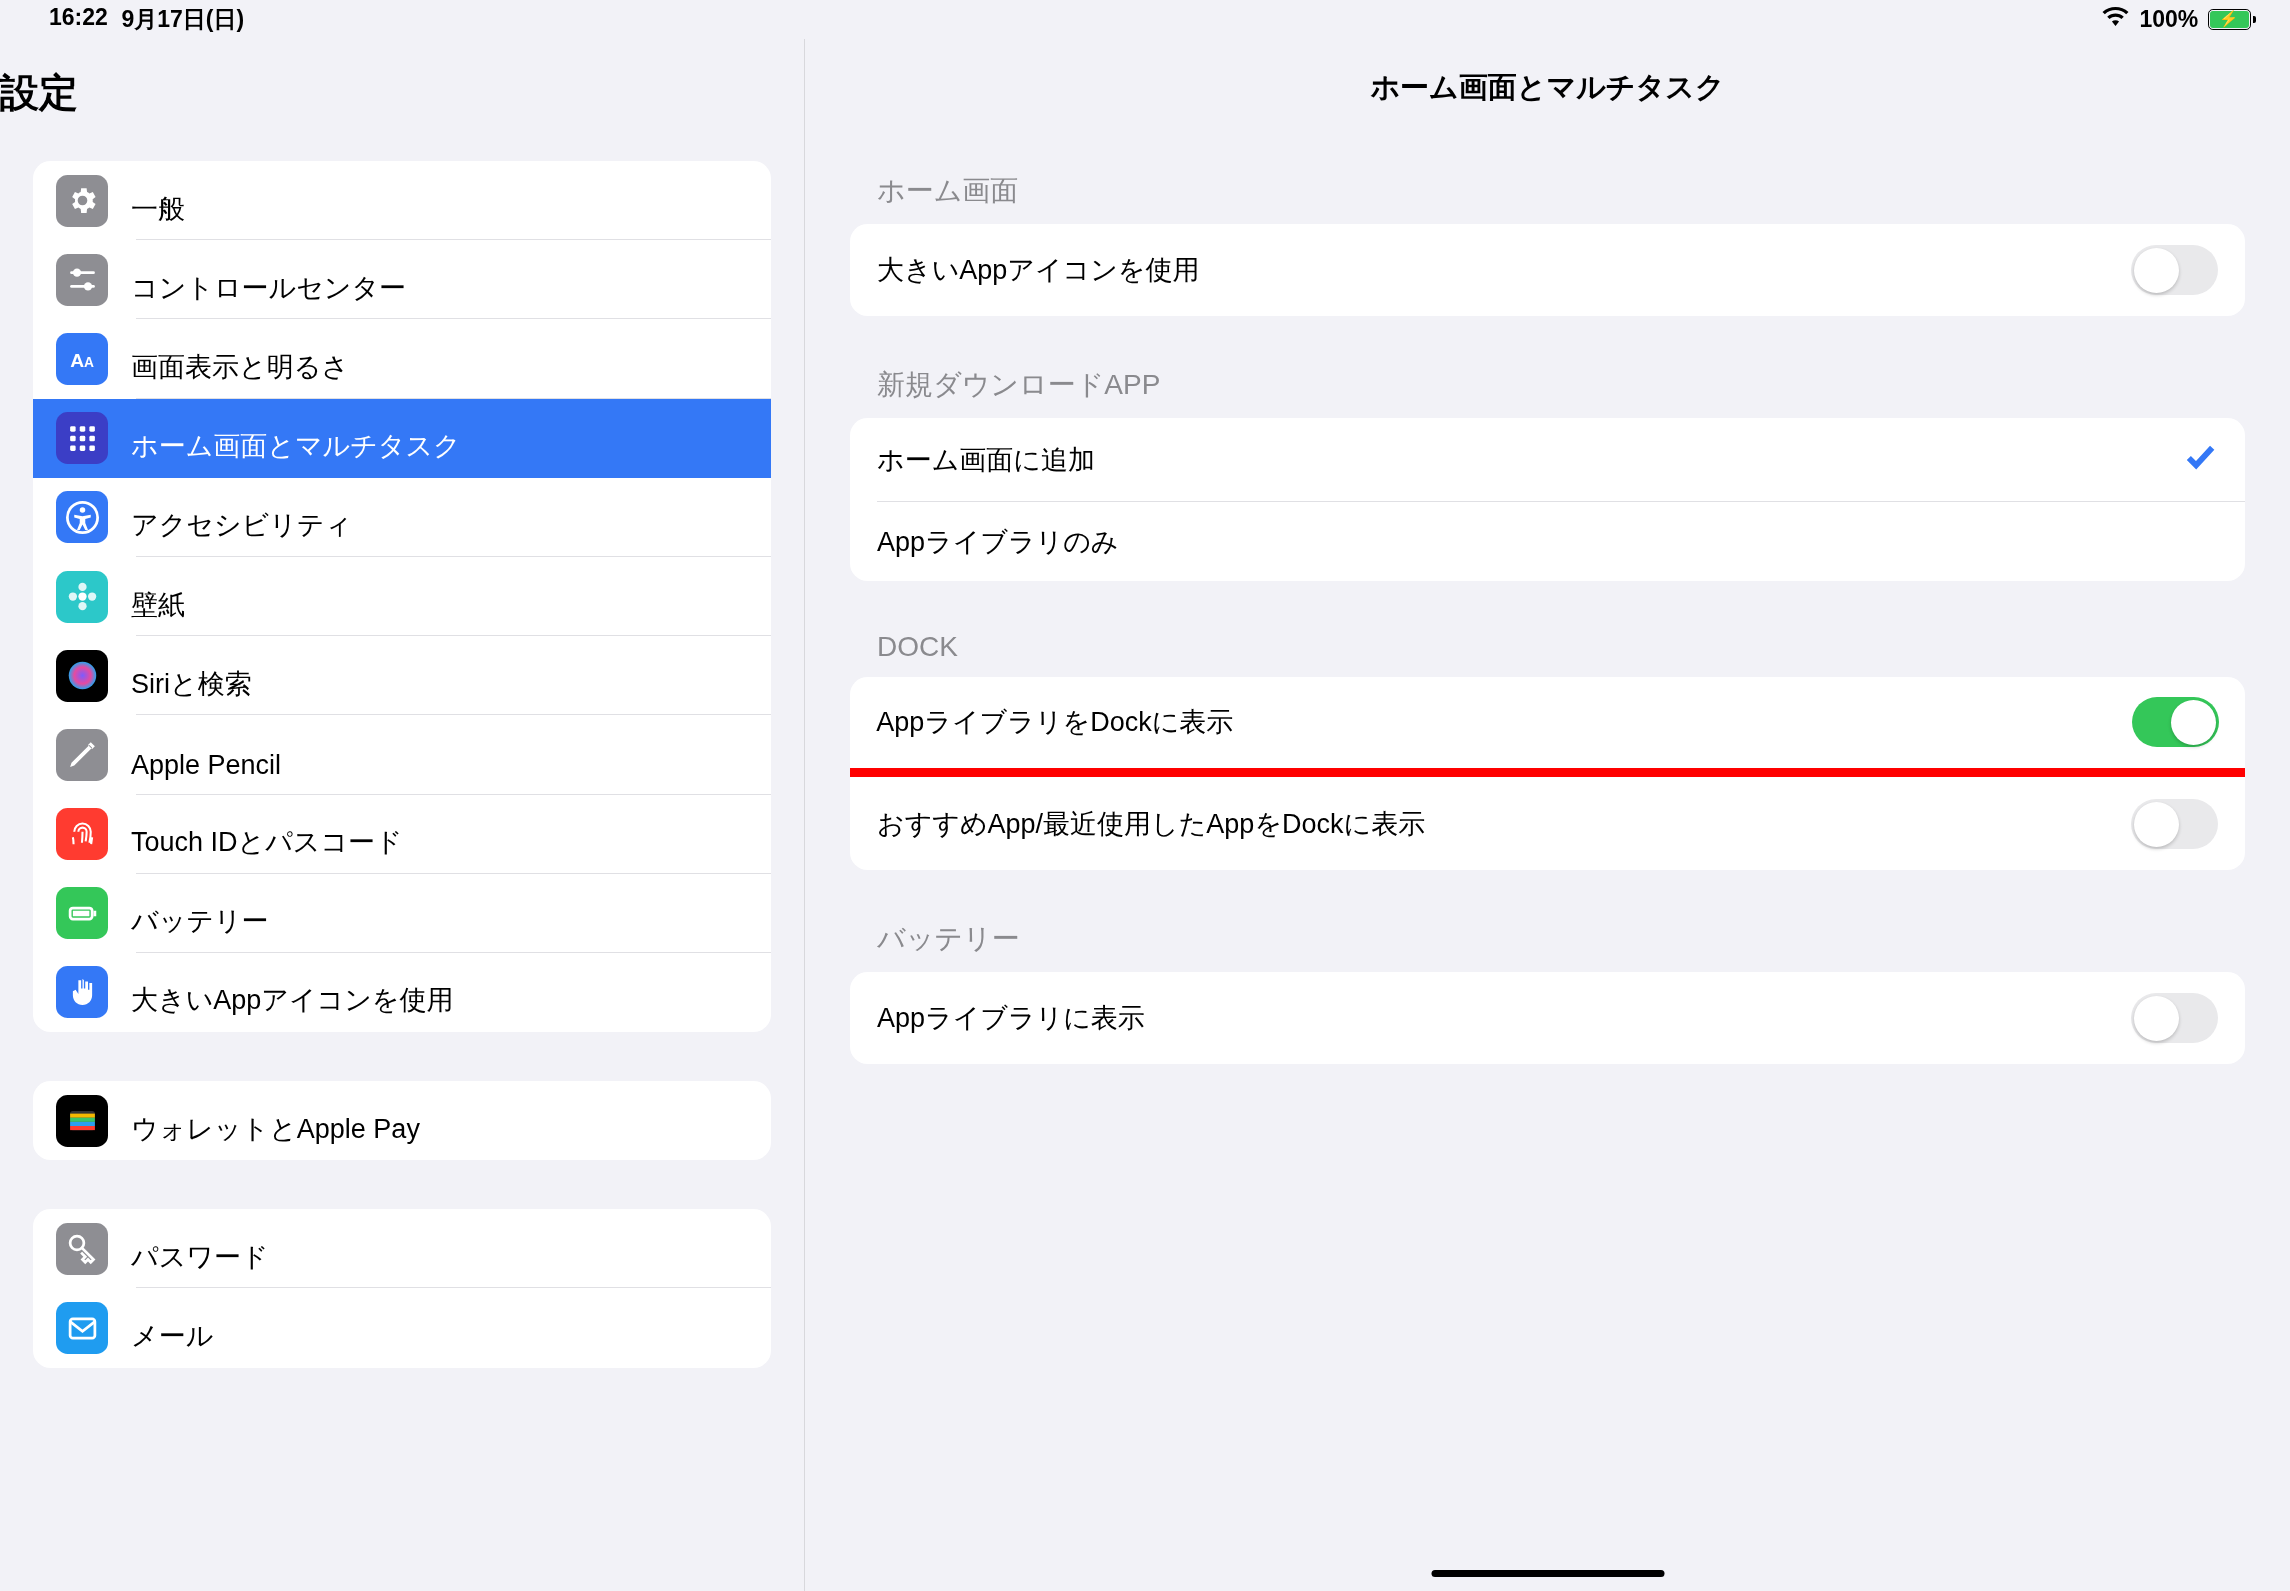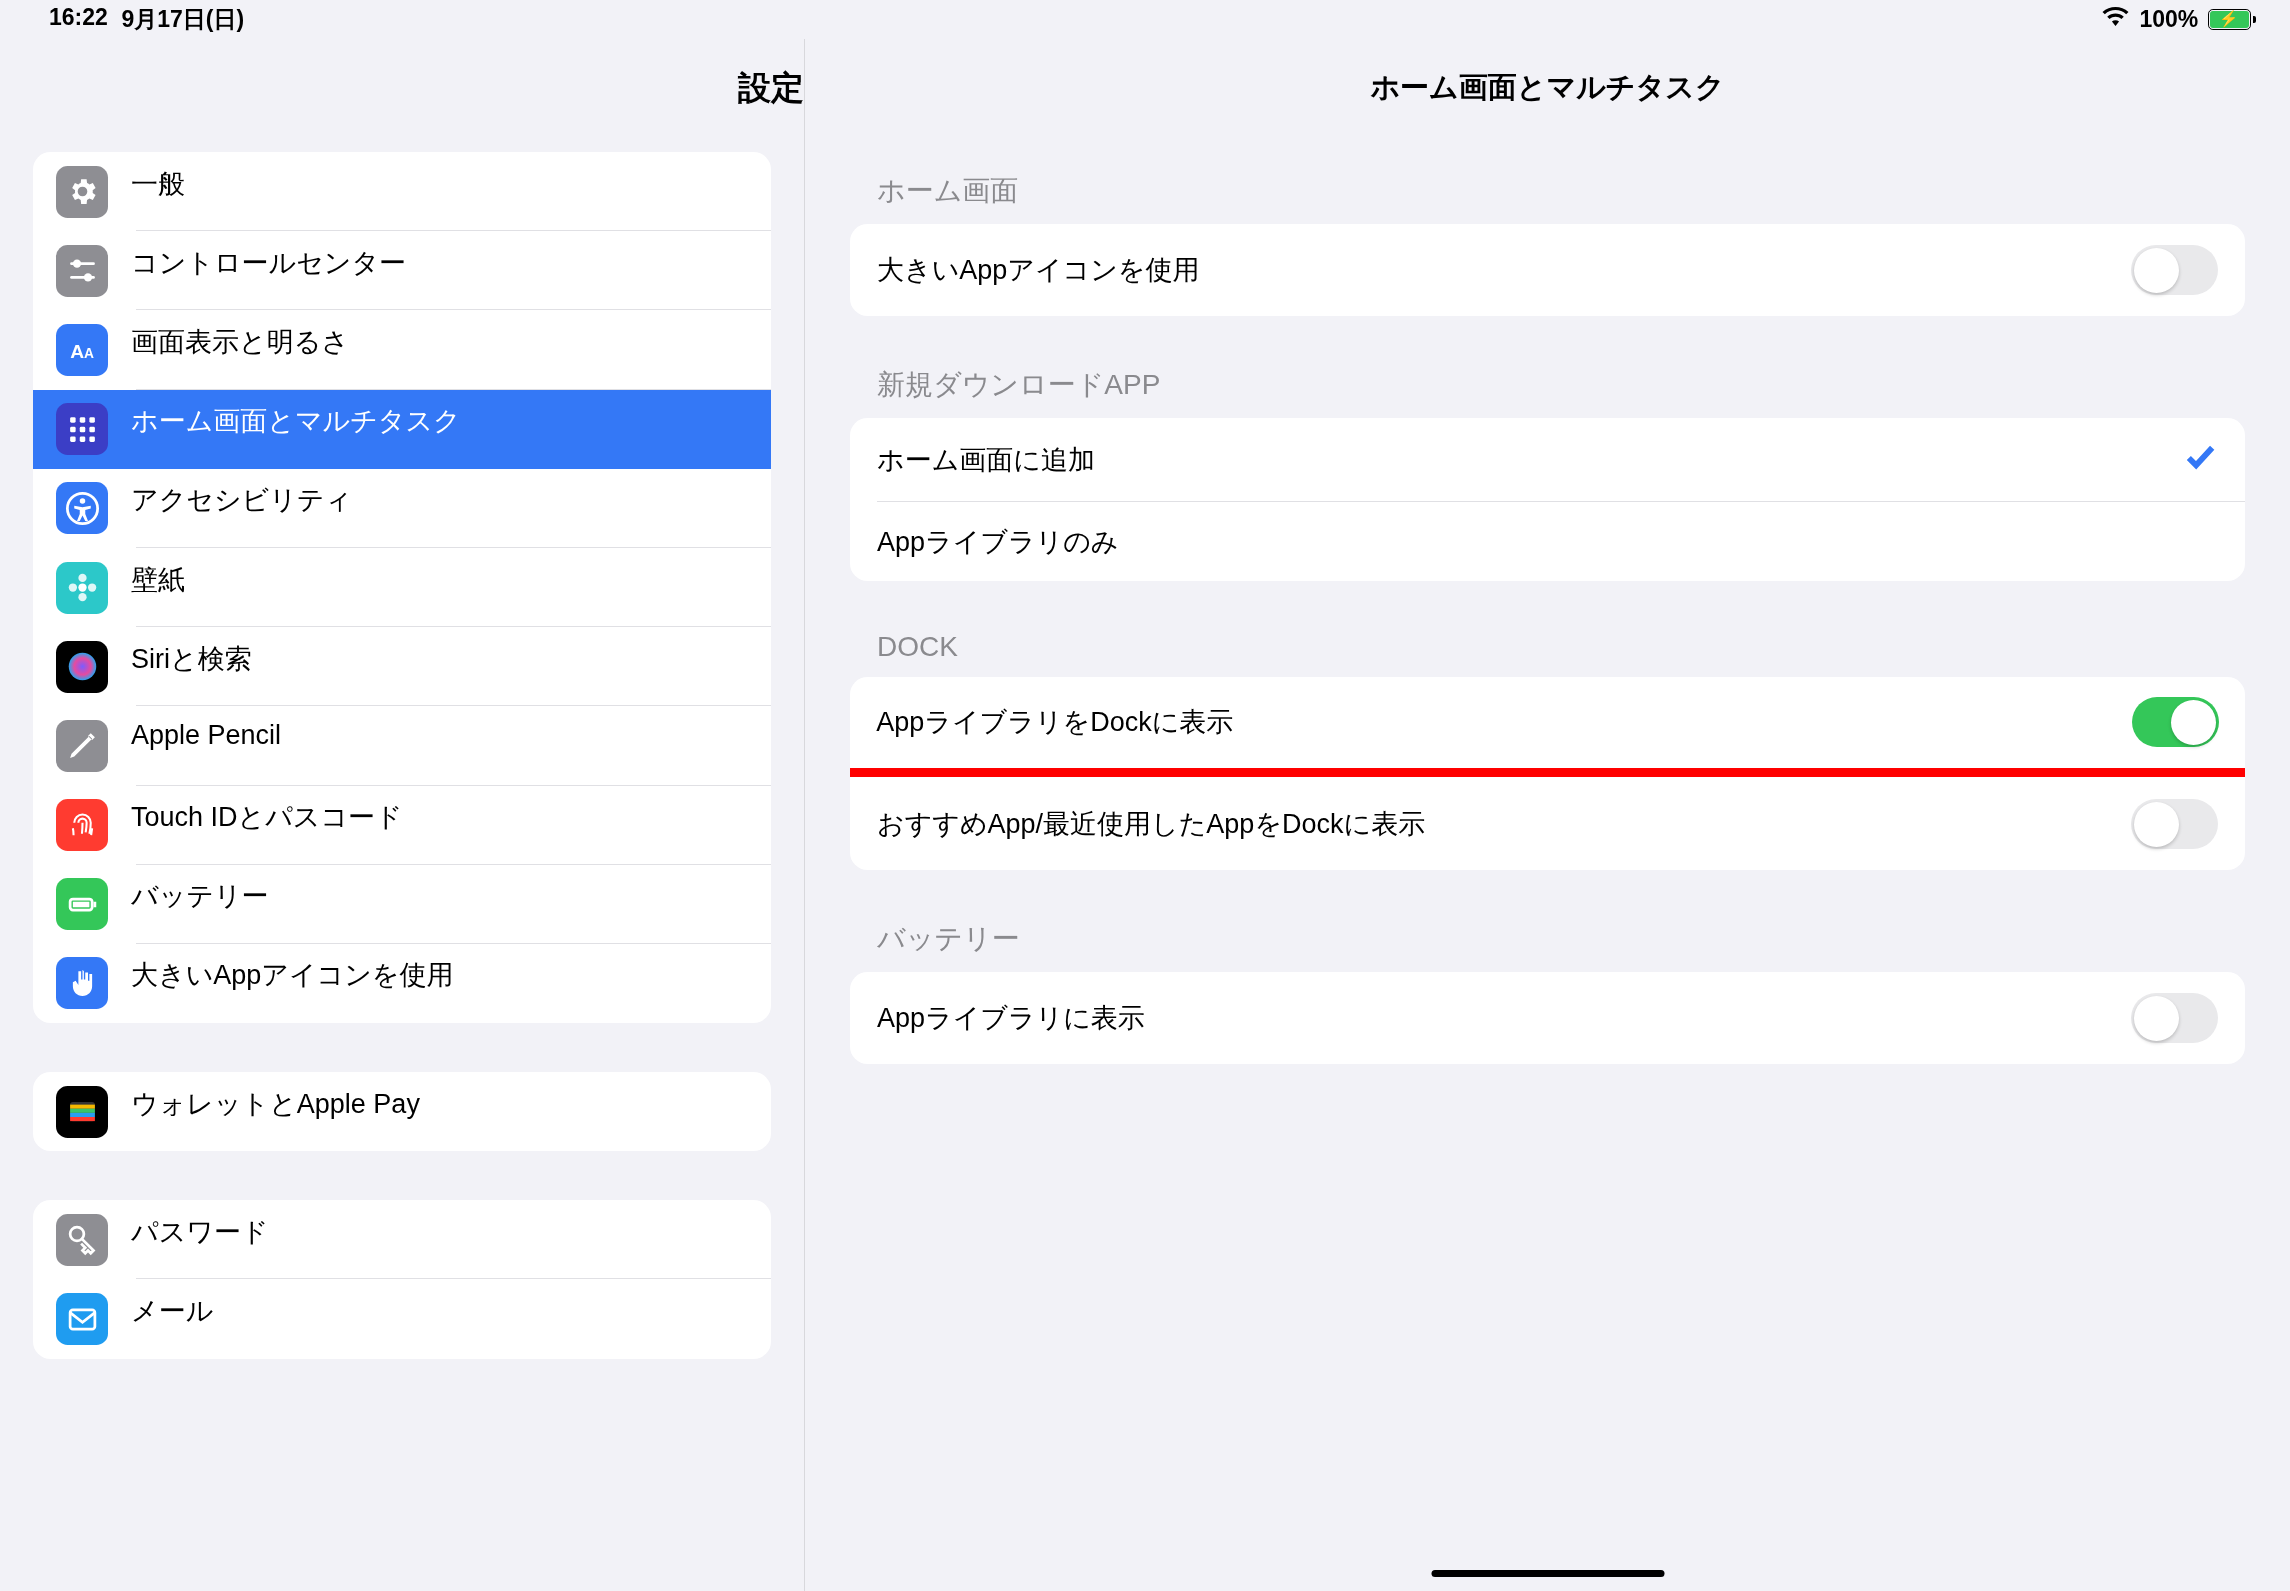--- a/index.html
+++ b/index.html
@@ -14,25 +14,25 @@
 .battery-body { width: 43px; height: 21.3px; border: 1.9px solid #000; border-radius: 4.9px; position: relative; display:flex; align-items:center; justify-content:center; }
 .battery-body::after { content:""; position:absolute; right:-5.8px; top:5.8px; width:2.9px; height:7.8px; background:#000; border-radius: 0 1.9px 1.9px 0; }
 .battery-fill { position:absolute; left:1px; top:1px; bottom:1px; right:1px; background:#34c759; border-radius:2.9px; }
 .battery-bolt { position:relative; z-index:2; font-size:15.5px; }
 
 
 .container { display: flex; height: calc(100% - 39px); }
 
 
 .sidebar { width: 805px; background: #f2f2f7; display:flex; flex-direction:column; border-right:1px solid #d8d8dc;}
-.sidebar-title { font-size: 33px; font-weight: 700; text-align: right; padding: 27px 0 41px; }
+.sidebar-title { font-size: 39px; font-weight: 700; text-align: left; padding: 27px 0 41px; }
 .sidebar-scroll { padding: 0 33px; overflow-y:auto; }
 
 .group { background:#fff; border-radius: 17.5px; margin-bottom: 49px; overflow:hidden; }
-.srow { display:flex; align-items:flex-start; padding: 13.6px 23px; gap: 23px; position:relative; cursor:pointer; }
+.srow { display:flex; align-items:flex-end; padding: 13.6px 23px; gap: 23px; position:relative; cursor:pointer; }
 .srow:not(:last-child)::after { content:""; position:absolute; left:103px; right:0; bottom:0; height:1px; background:#e0e0e4; }
 .srow.selected { background:#3478f6; color:#fff; }
 .srow.selected::after { display:none; }
 .slabel { font-size: 27px; }
 .sicon { width:52px; height:52px; border-radius:11.6px; display:flex; align-items:center; justify-content:center; flex-shrink:0; color:#fff; }
 .sicon svg { width:33px; height:33px; }
 
 
 .detail { flex:1; background:#f2f2f7; display:flex; flex-direction:column; }
 .detail-title { font-size: 29px; font-weight:600; text-align:center; padding: 29px 0 25px; }

